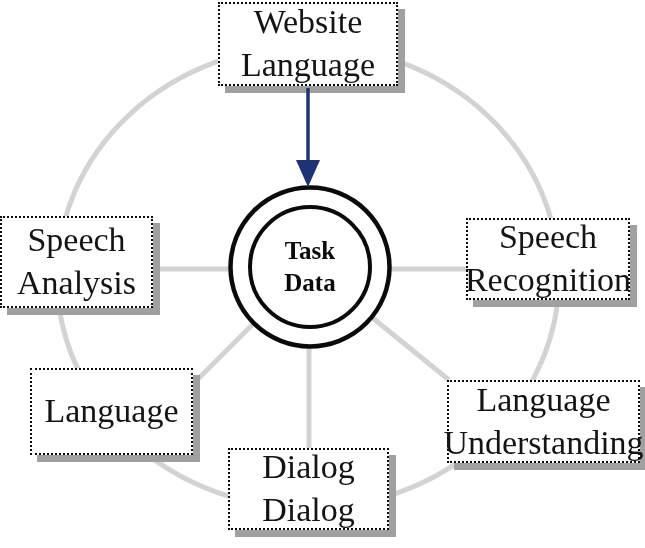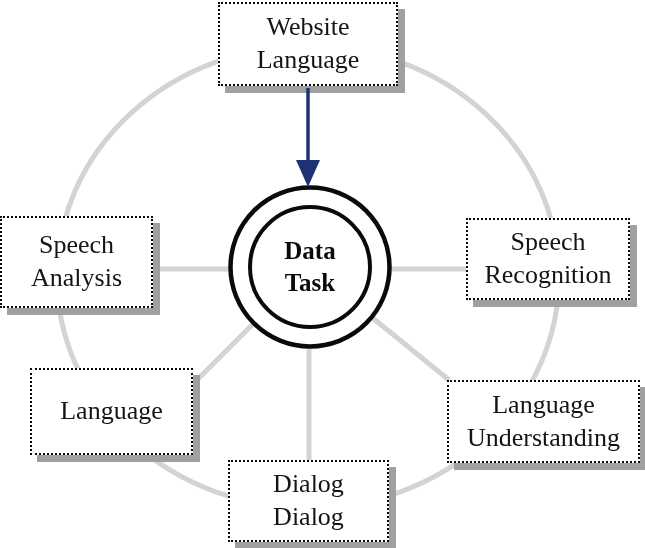--- a/index.html
+++ b/index.html
@@ -8,21 +8,21 @@
   svg.layer{position:absolute;left:0;top:0;z-index:1;}
   svg.layer-fg{z-index:3;pointer-events:none;}
   .node{
     position:absolute;
     box-sizing:border-box;
     background:#ffffff;
     border:2.5px dotted #0a0a0a;
     box-shadow:7px 7px 0 #a0a0a0;
     display:flex;flex-direction:column;align-items:center;justify-content:center;
     text-align:center;
-    font-size:26px;line-height:1.26;color:#141414;
+    font-size:34px;line-height:1.26;color:#141414;
     z-index:2;
   }
   .center-label{
     position:absolute;left:250px;top:230px;width:120px;height:74px;
     display:flex;flex-direction:column;align-items:center;justify-content:center;
     font-size:25px;font-weight:bold;line-height:1.3;color:#0a0a0a;
     text-align:center;z-index:4;
   }
 </style>
 </head>
@@ -47,21 +47,21 @@
   <div class="node" style="left:466px;top:218px;width:164px;height:82px;">
     <span>Speech</span>
     <span>Recognition</span>
   </div>
 
   <div class="node" style="left:447px;top:380px;width:193px;height:83px;">
     <span>Language</span>
     <span>Understanding</span>
   </div>
 
-  <div class="node" style="left:228px;top:460px;width:161px;height:82px;">
+  <div class="node" style="left:228px;top:448px;width:161px;height:82px;">
     <span>Dialog</span>
     <span>Dialog</span>
   </div>
 
   <div class="node" style="left:30px;top:368px;width:163px;height:87px;">
     <span>Language</span>
   </div>
 
   <div class="node" style="left:0px;top:216px;width:153px;height:92px;">
     <span>Speech</span>
@@ -69,17 +69,17 @@
   </div>
 
   <svg class="layer layer-fg" width="645" height="548">
     <circle cx="310" cy="267" r="79.5" fill="#ffffff" stroke-width="4.5" stroke="#0a0a0a"></circle>
     <circle cx="310" cy="267" r="60" fill="none" stroke-width="4" stroke="#0a0a0a"></circle>
     <line x1="308" y1="88" x2="308" y2="164" stroke-width="3.5" stroke="#1f3274"></line>
     <polygon points="308,187 296,160 320,160" fill="#1f3274"></polygon>
   </svg>
 
   <div class="center-label">
+    <span>Task</span>
     <span>Data</span>
-    <span>Task</span>
   </div>
 
 </div>
 
 </body></html>

